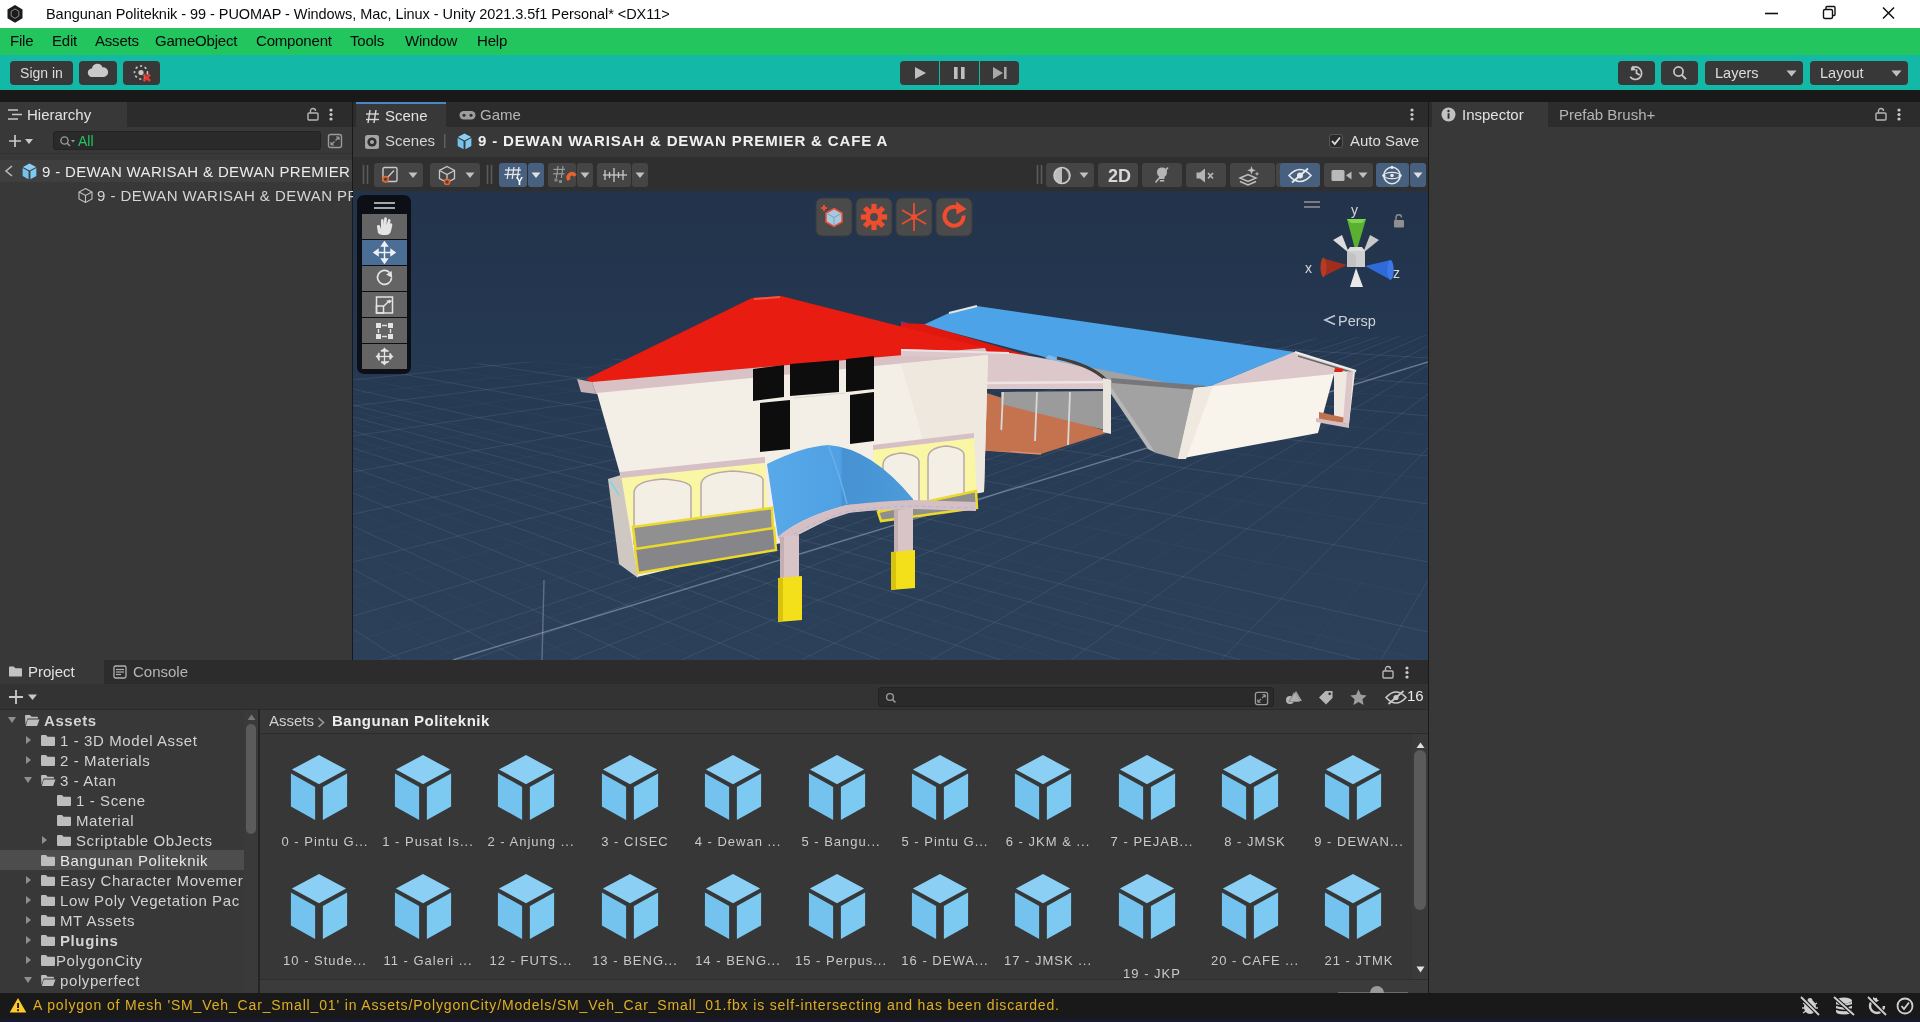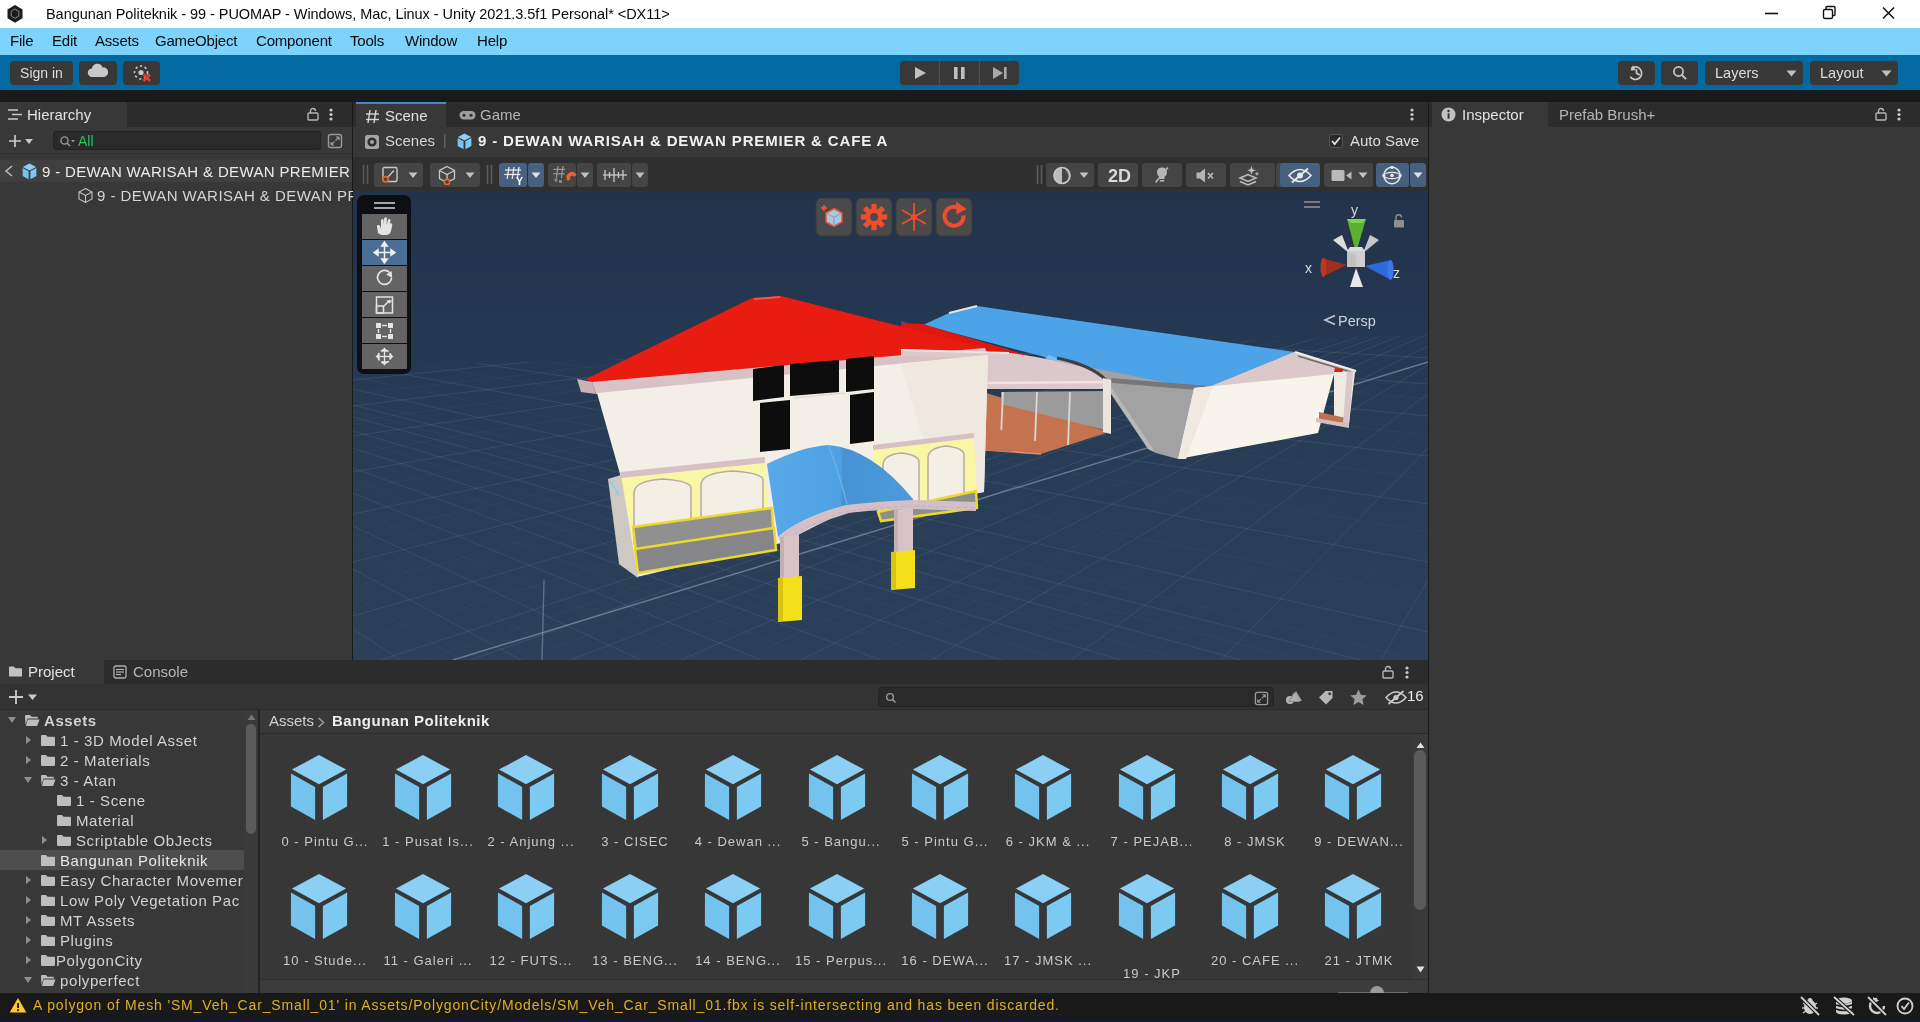--- a/index.html
+++ b/index.html
@@ -2,23 +2,23 @@
 <html><head>
 <meta charset="utf-8">
 <style>
 *{margin:0;padding:0;box-sizing:border-box;}
 html,body{width:1920px;height:1022px;overflow:hidden;background:#191919;font-family:"Liberation Sans",sans-serif;}
 .abs{position:absolute;}
 #root{position:relative;width:1920px;height:1022px;}
 
 #titlebar{left:0;top:0;width:1920px;height:28px;background:#ffffff;color:#0a0a0a;font-size:15px;}
 #titletext{left:46px;top:6px;font-size:14.5px;letter-spacing:-0.05px;}
-#menubar{left:0;top:28px;width:1920px;height:27px;background:#7dd3fc;color:#0a0a0a;font-size:15px;letter-spacing:-0.2px;}
+#menubar{left:0;top:28px;width:1920px;height:27px;background:#22c55e;color:#0a0a0a;font-size:15px;letter-spacing:-0.2px;}
 .menuitem{position:absolute;top:4px;}
-#toolbar{left:0;top:55px;width:1920px;height:35px;background:#0369a1;}
+#toolbar{left:0;top:55px;width:1920px;height:35px;background:#14b8a6;}
 .tbtn{position:absolute;top:6px;height:24px;background:#383838;border-radius:4px;color:#dddddd;font-size:14.5px;}
 
 .tabbar{position:absolute;background:#2c2c2c;}
 .tab{position:absolute;top:0;height:100%;background:#383838;color:#e2e2e2;font-size:15px;}
 .tabinactive{color:#b5b5b5;font-size:15px;position:absolute;}
 .panel{position:absolute;background:#383838;margin-top:12px;}
 
 
 
 .treerow{position:absolute;left:0;width:244px;height:20px;color:#d2d2d2;font-size:15px;letter-spacing:0.6px;white-space:nowrap;}
@@ -101,21 +101,21 @@
           <circle cx="17.5" cy="10.5" r="4.6" fill="none" stroke="#c9c9c9" stroke-width="1.7"></circle>
           <line x1="21" y1="14.2" x2="25" y2="18.2" stroke="#c9c9c9" stroke-width="1.9"></line>
         </svg>
   </div>
   <div class="tbtn" style="left:1705px;width:98px;">
     <span style="position:absolute;left:10px;top:4px;">Layers</span>
     <svg style="position:absolute;right:6px;top:9px;" width="11" height="7" viewBox="0 0 11 7">
           <path d="M0.5 0.5 L10.5 0.5 L5.5 6.5 Z" fill="#c0c0c0"></path>
         </svg>
   </div>
-  <div class="tbtn" style="left:1810px;width:88px;">
+  <div class="tbtn" style="left:1810px;width:98px;">
     <span style="position:absolute;left:10px;top:4px;">Layout</span>
     <svg style="position:absolute;right:6px;top:9px;" width="11" height="7" viewBox="0 0 11 7">
           <path d="M0.5 0.5 L10.5 0.5 L5.5 6.5 Z" fill="#c0c0c0"></path>
         </svg>
   </div>
 </div>
 
 <div id="hierarchy" class="panel" style="left:0;top:90px;width:352px;height:558px;">
   <div class="tabbar" style="left:0;top:0;width:352px;height:25px;">
     <div class="tab" style="left:0;width:127px;">
@@ -800,21 +800,21 @@
 <svg style="position:absolute;left:40px;top:203px" width="16" height="14" viewBox="0 0 16 14">
           <path d="M1 3 Q1 2 2 2 L6 2 L7.5 3.8 L14 3.8 Q15 3.8 15 4.8 L15 12 Q15 13 14 13 L2 13 Q1 13 1 12 Z" fill="#bdbdbd"></path>
         </svg>
 <div class="treerow" style="top:202px;left:60px;font-weight:normal;color:#d2d2d2;">MT Assets</div>
 <svg style="position:absolute;left:25px;top:225px" width="7" height="10" viewBox="0 0 7 10">
           <path d="M1 1 L6 5 L1 9 Z" fill="#8f8f8f"></path>
         </svg>
 <svg style="position:absolute;left:40px;top:223px" width="16" height="14" viewBox="0 0 16 14">
           <path d="M1 3 Q1 2 2 2 L6 2 L7.5 3.8 L14 3.8 Q15 3.8 15 4.8 L15 12 Q15 13 14 13 L2 13 Q1 13 1 12 Z" fill="#bdbdbd"></path>
         </svg>
-<div class="treerow" style="top:222px;left:60px;font-weight:normal;color:#d2d2d2;">Plugins</div>
+<div class="treerow" style="top:222px;left:60px;font-weight:bold;color:#d2d2d2;">Plugins</div>
 <svg style="position:absolute;left:25px;top:245px" width="7" height="10" viewBox="0 0 7 10">
           <path d="M1 1 L6 5 L1 9 Z" fill="#8f8f8f"></path>
         </svg>
 <svg style="position:absolute;left:40px;top:243px" width="16" height="14" viewBox="0 0 16 14">
           <path d="M1 3 Q1 2 2 2 L6 2 L7.5 3.8 L14 3.8 Q15 3.8 15 4.8 L15 12 Q15 13 14 13 L2 13 Q1 13 1 12 Z" fill="#bdbdbd"></path>
         </svg>
 <div class="treerow" style="top:242px;left:56px;font-weight:normal;color:#d2d2d2;">PolygonCity</div>
 <svg style="position:absolute;left:23px;top:266px" width="10" height="8" viewBox="0 0 10 8">
           <path d="M1 1 L9 1 L5 7 Z" fill="#8f8f8f"></path>
         </svg>

